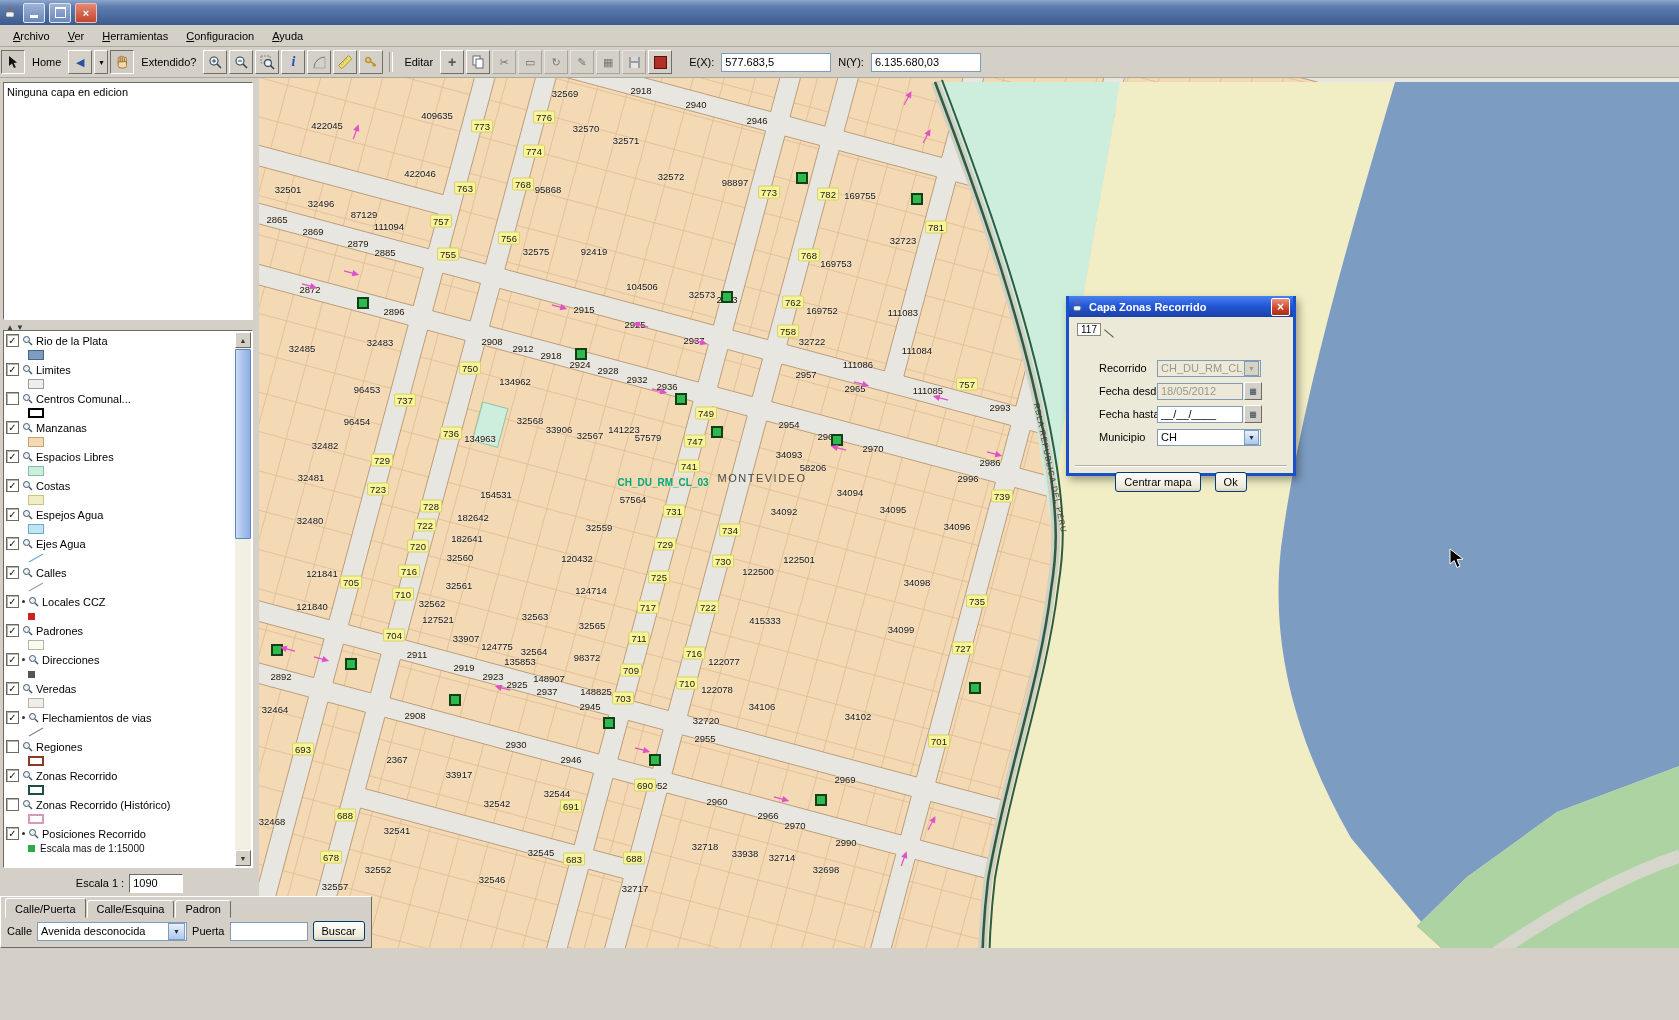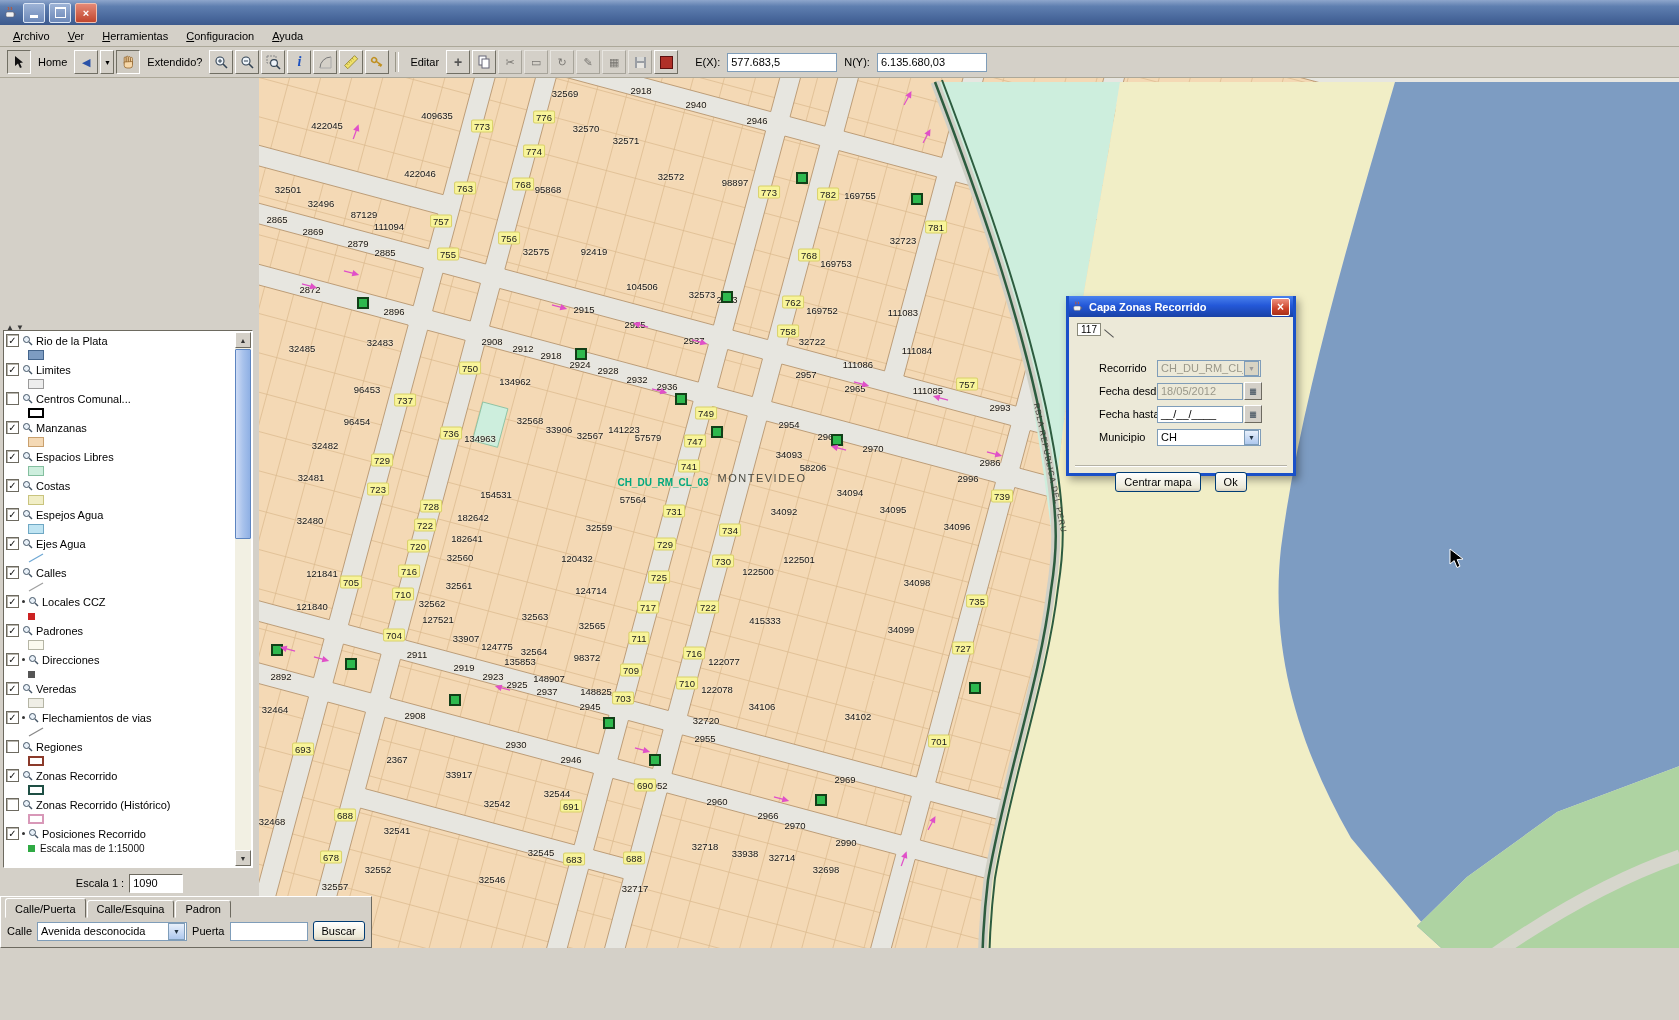--- a/index.html
+++ b/index.html
@@ -18,21 +18,21 @@
     background:linear-gradient(180deg,#9db3d6,#6c88b8);border:1px solid #dce6f5;color:#fff;font-size:11px;font-weight:bold}
   .tb-btn.close{background:linear-gradient(180deg,#e58976,#c1462e);border-color:#f0c0b0}
   .g-min{width:8px;height:3px;background:#fff;margin-top:8px}
   .g-box{width:9px;height:8px;border:1px solid #fff;border-top-width:2px}
   
   .menubar{position:absolute;left:0;top:25px;width:100%;height:22px;background:#d4d0c8;display:flex;align-items:center;
     border-bottom:1px solid #aca899;box-sizing:border-box;padding-left:4px}
   .menu-item{display:inline-block;padding:3px 9px}
   .menu-item::first-letter{text-decoration:underline}
   .toolbar{position:absolute;left:0;top:47px;width:100%;height:31px;background:#d4d0c8;display:flex;align-items:center;
-    gap:2px;padding:0 7px;box-sizing:border-box;border-bottom:1px solid #aca899}
+    gap:2px;padding:0 1px;box-sizing:border-box;border-bottom:1px solid #aca899}
   .tool{width:24px;height:24px;display:flex;align-items:center;justify-content:center;border:1px solid transparent;box-sizing:border-box}
   .tool.up{border-color:#fff #716f64 #716f64 #fff}
   .tool.down{border-color:#716f64 #fff #fff #716f64;background:#cfcbc2}
   .tool.dis{opacity:.45}
   .tlabel{padding:0 5px;white-space:nowrap}
   .tsep{width:2px;height:20px;border-left:1px solid #9a9789;border-right:1px solid #fff;margin:0 4px}
   .xpfield{height:19px;font-size:11px;font-family:"Liberation Sans",sans-serif;padding:1px 3px;box-sizing:border-box}
   
   .sidebar{position:absolute;left:0;top:78px;width:259px;height:942px;background:#d4d0c8;z-index:5}
   .editbox{position:absolute;left:3px;top:4px;width:250px;height:238px;background:#fff;padding:3px;box-sizing:border-box}
@@ -579,20 +579,23 @@
           <path d="M0 4 H10" stroke="#e050c8" stroke-width="1.2"></path>
           <path d="M16 4 L9 0.8 L9 7.2 Z" fill="#e050c8"></path>
         </svg></span>
       <span class="city-label" style="left: 503px; top: 400px;">MONTEVIDEO</span>
       <span class="route-label" style="left: 404px; top: 404px;">CH_DU_RM_CL_03</span>
       <span class="rambla-label" style="left: 791px; top: 390px;">RBLA REPUBLICA DEL PERU</span>
     </div>
 </div>
 
 <div class="sidebar">
+  <div class="editbox sunken">
+    <span>Ninguna capa en edicion</span>
+  </div>
   <div class="treearrows">▲▼</div>
   <div class="layerlist sunken">
     <div class="layerrows" id="layer-rows">
         <div class="lrow">
           <span class="cb">✓</span>
           <span class="licon">
             <svg width="11" height="11" viewBox="0 0 11 11">
               <circle cx="4.5" cy="4.5" r="3" fill="#e8f0f8" stroke="#456" stroke-width="1"></circle>
               <path d="M7 7 L10 10" stroke="#456" stroke-width="1.4"></path>
             </svg>

